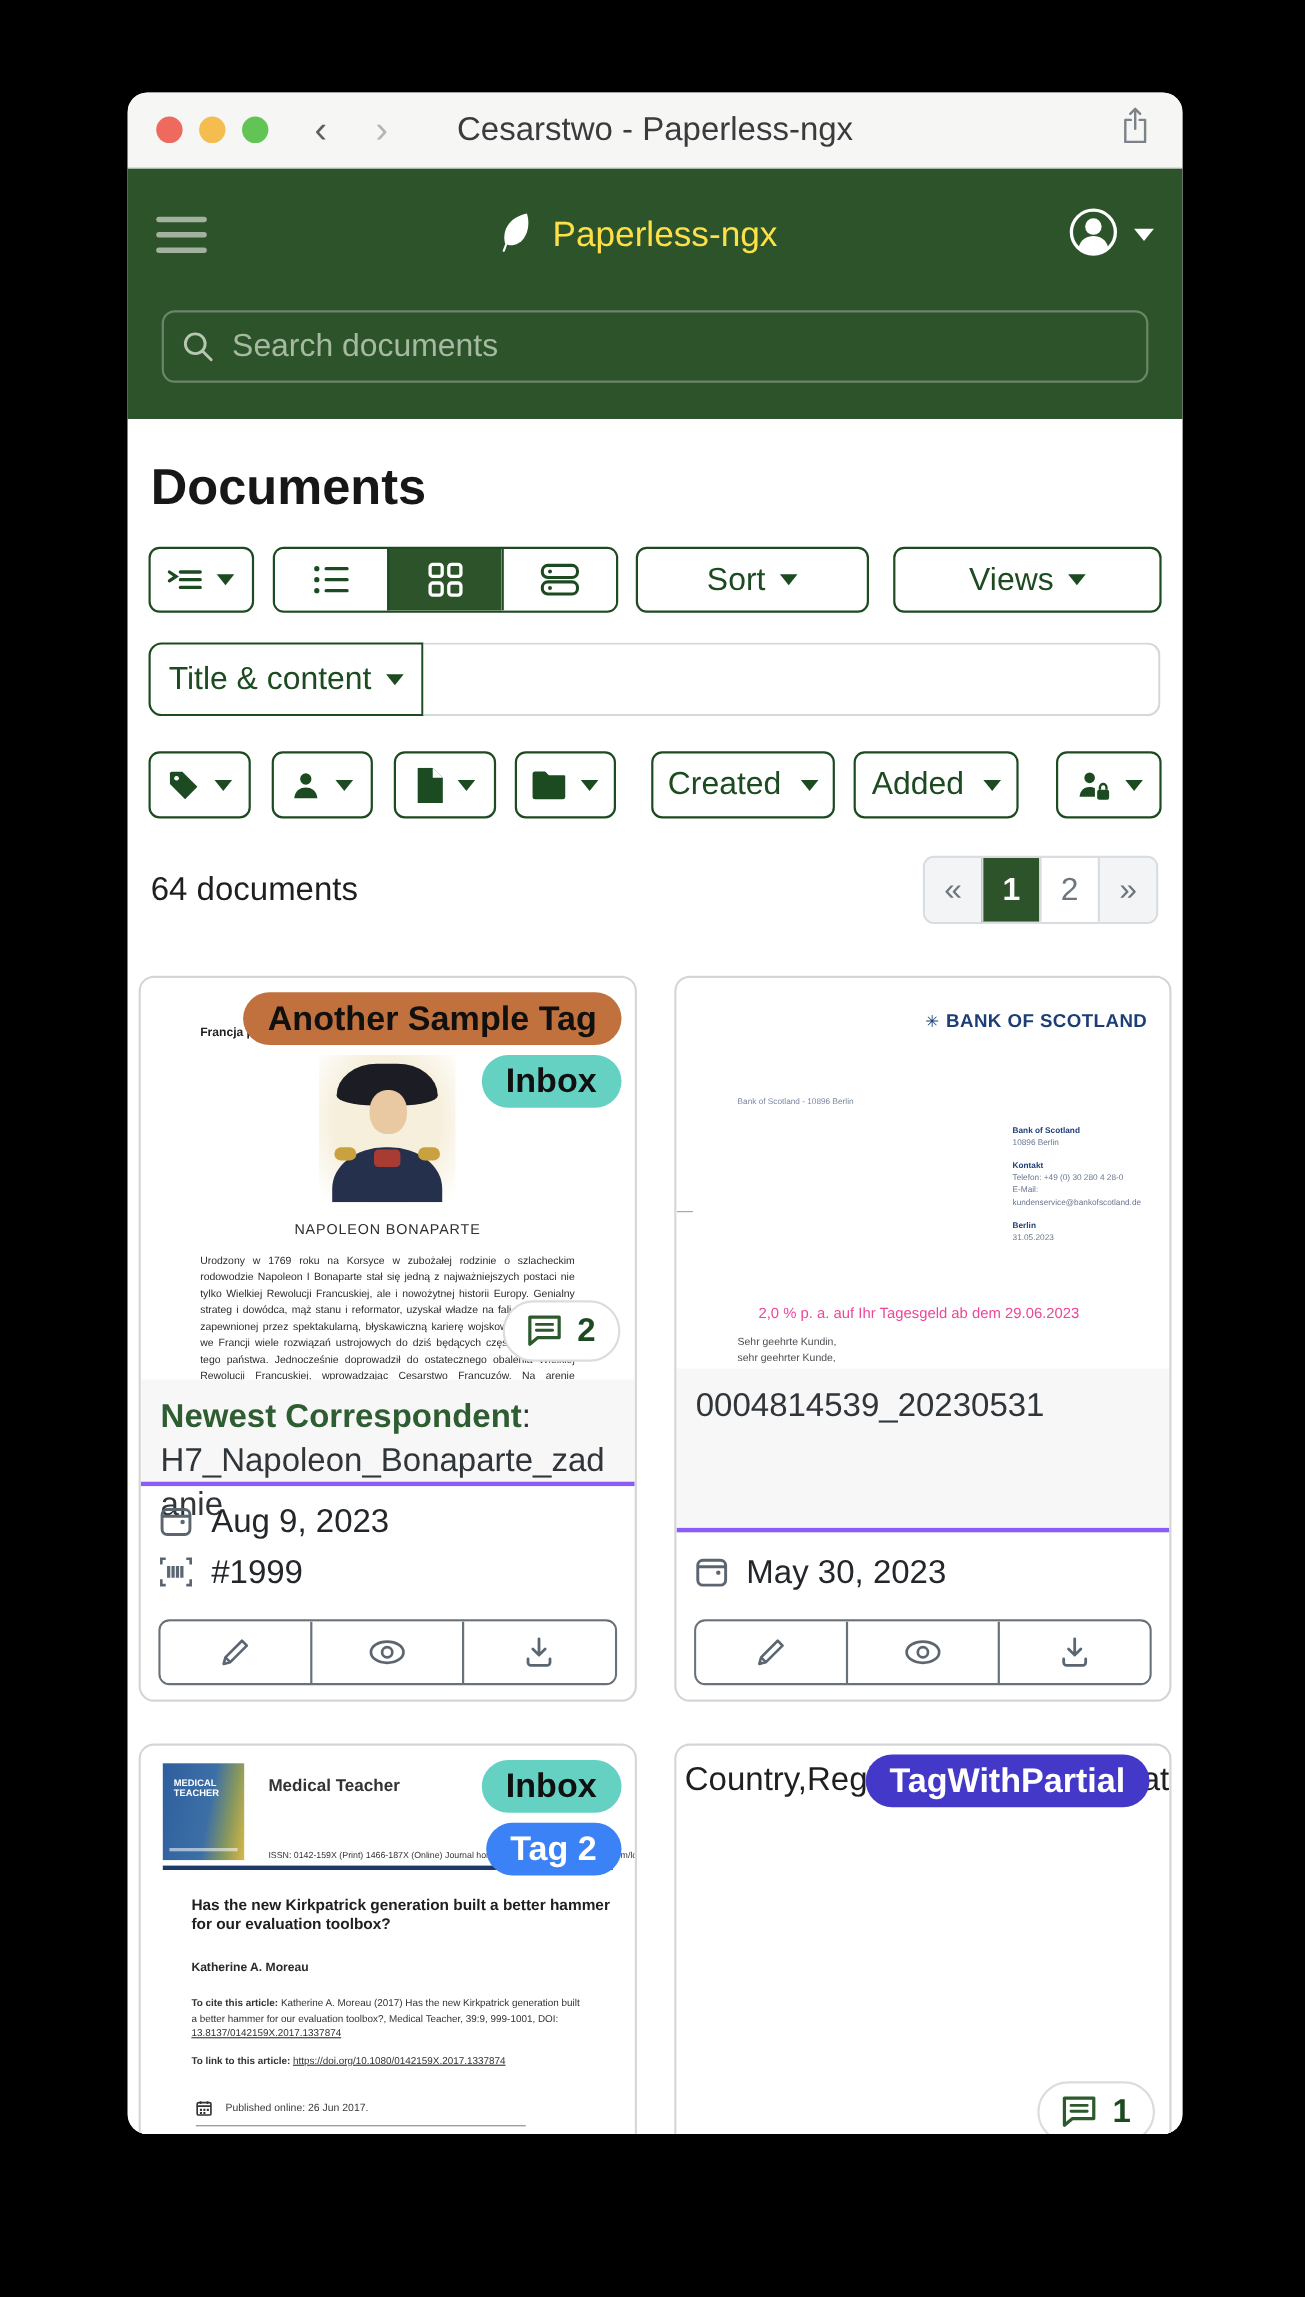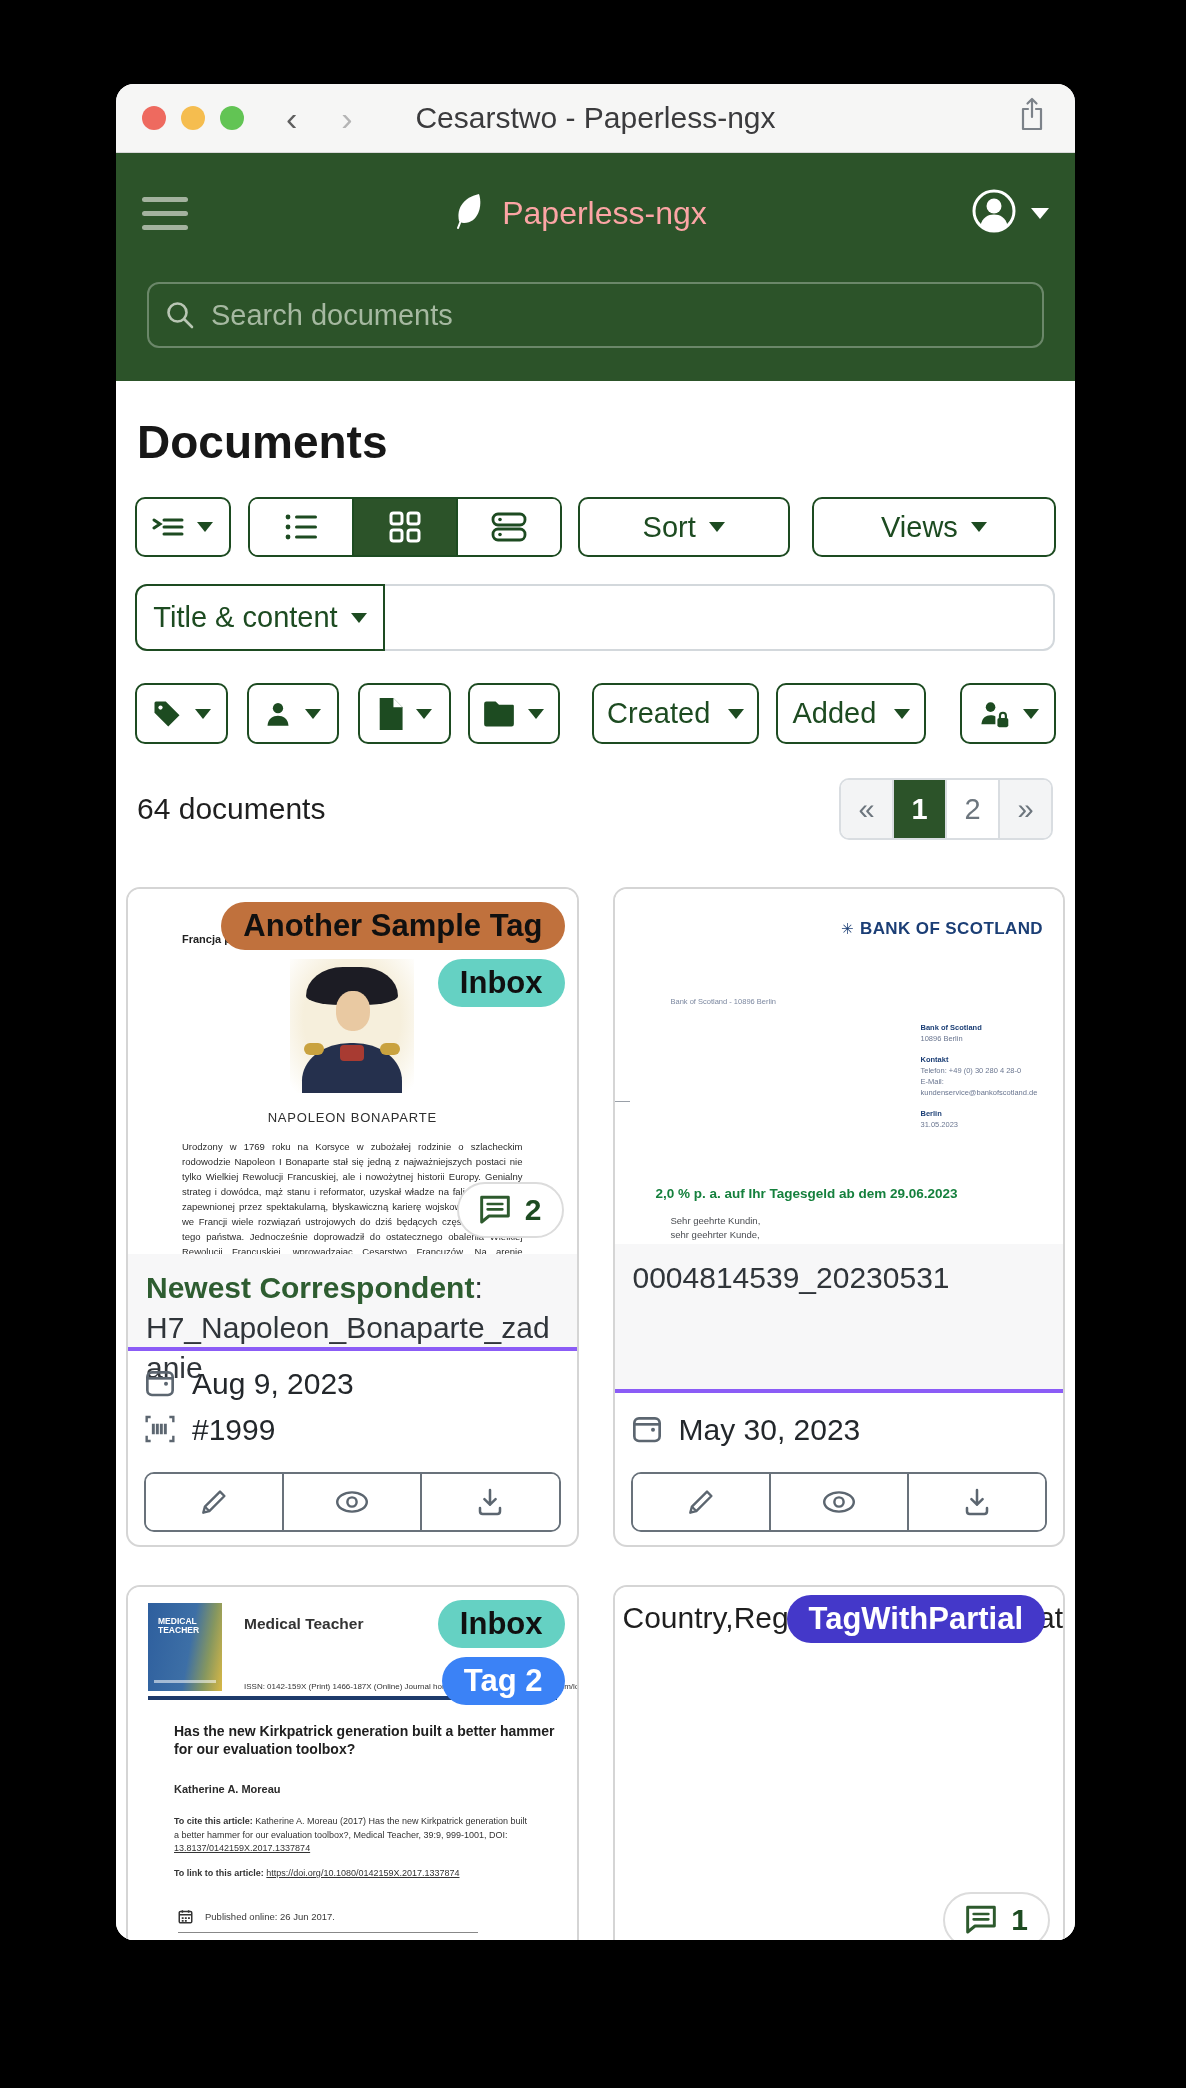--- a/index.html
+++ b/index.html
@@ -20,21 +20,21 @@
   .nav-back{color:#5f5f5f;}.nav-fwd{color:#b5b5b5;}
   .chrome-title{position:absolute;left:0;right:0;text-align:center;font-size:30px;color:#3b3b3d;}
   .share{position:absolute;right:30px;top:13px;width:26px;height:34px;color:#7c8289;z-index:2;}
 
   
   .appbar{flex:none;background:#2c5329;padding-bottom:33px;}
   .appbar-top{margin:28px 26px 0;height:64px;display:flex;align-items:center;}
   .hamburger{width:46px;display:flex;flex-direction:column;gap:9px;cursor:pointer;}
   .hamburger span{height:5px;border-radius:3px;background:#a3b29e;}
   .brand{flex:1;display:flex;align-items:center;justify-content:center;gap:16px;}
-  .brand-title{color:#fca5a5;font-size:32px;}
+  .brand-title{color:#fde047;font-size:32px;}
   .account{display:flex;align-items:center;gap:14px;color:#fff;}
   .caret{width:0;height:0;border-left:9px solid transparent;border-right:9px solid transparent;
          border-top:11px solid currentColor;display:inline-block;}
   .caret.sm{border-left-width:8px;border-right-width:8px;border-top-width:10px;}
   .search{margin:37px 31px 0;height:62px;border:2px solid rgba(255,255,255,.30);border-radius:12px;
           display:flex;align-items:center;padding:0 16px;gap:14px;}
   .search svg{flex:none;}
   .search input{flex:1;background:transparent;border:none;outline:none;
                 font-size:29px;color:#e4ebe0;font-family:inherit;}
   .search input::placeholder{color:#a6b9a1;}
@@ -110,21 +110,21 @@
   .nap-p{font-size:9.5px;line-height:1.58;text-align:justify;margin-top:14px;color:#2b2b2b;}
 
   
   .bank{padding:0 20px;color:#43464b;}
   .bank-logo{margin-top:30px;text-align:right;color:#1b3e75;font-weight:700;font-size:17px;letter-spacing:.4px;}
   .bank-logo .mark{font-size:15px;margin-right:6px;}
   .bank-sender{font-size:7.5px;color:#7c88a0;margin-top:58px;margin-left:36px;}
   .bank-addr{margin:16px 0 0 286px;font-size:7.5px;line-height:1.5;color:#6a7690;}
   .bank-addr b{color:#1b3e75;}
   .bank-addr .blk{margin-top:9px;}
-  .bank-h{margin:56px 0 0 21px;color:#15803d;font-weight:700;font-size:13.5px;}
+  .bank-h{margin:56px 0 0 55px;color:#ec4899;font-weight:400;font-size:13.5px;}
   .bank-p{margin:13px 36px 0;font-size:9.5px;line-height:1.5;color:#4a4d52;}
   .foldmark{position:absolute;left:0;top:212px;width:15px;border-top:1.5px solid #9aa0a8;}
 
   
   .med{padding:0 20px;color:#222;}
   .med-head{display:flex;margin-top:16px;}
   .cover{width:74px;height:88px;flex:none;position:relative;overflow:hidden;
          background:linear-gradient(100deg,#2e5f9e 0%,#3d6fa6 55%,#86975f 78%,#d9b845 100%);}
   .cover .ct{position:absolute;top:14px;left:10px;color:#fff;font-weight:700;font-size:8.5px;line-height:1.1;}
   .cover .cb{position:absolute;bottom:8px;left:6px;right:6px;height:3px;background:rgba(255,255,255,.55);}

